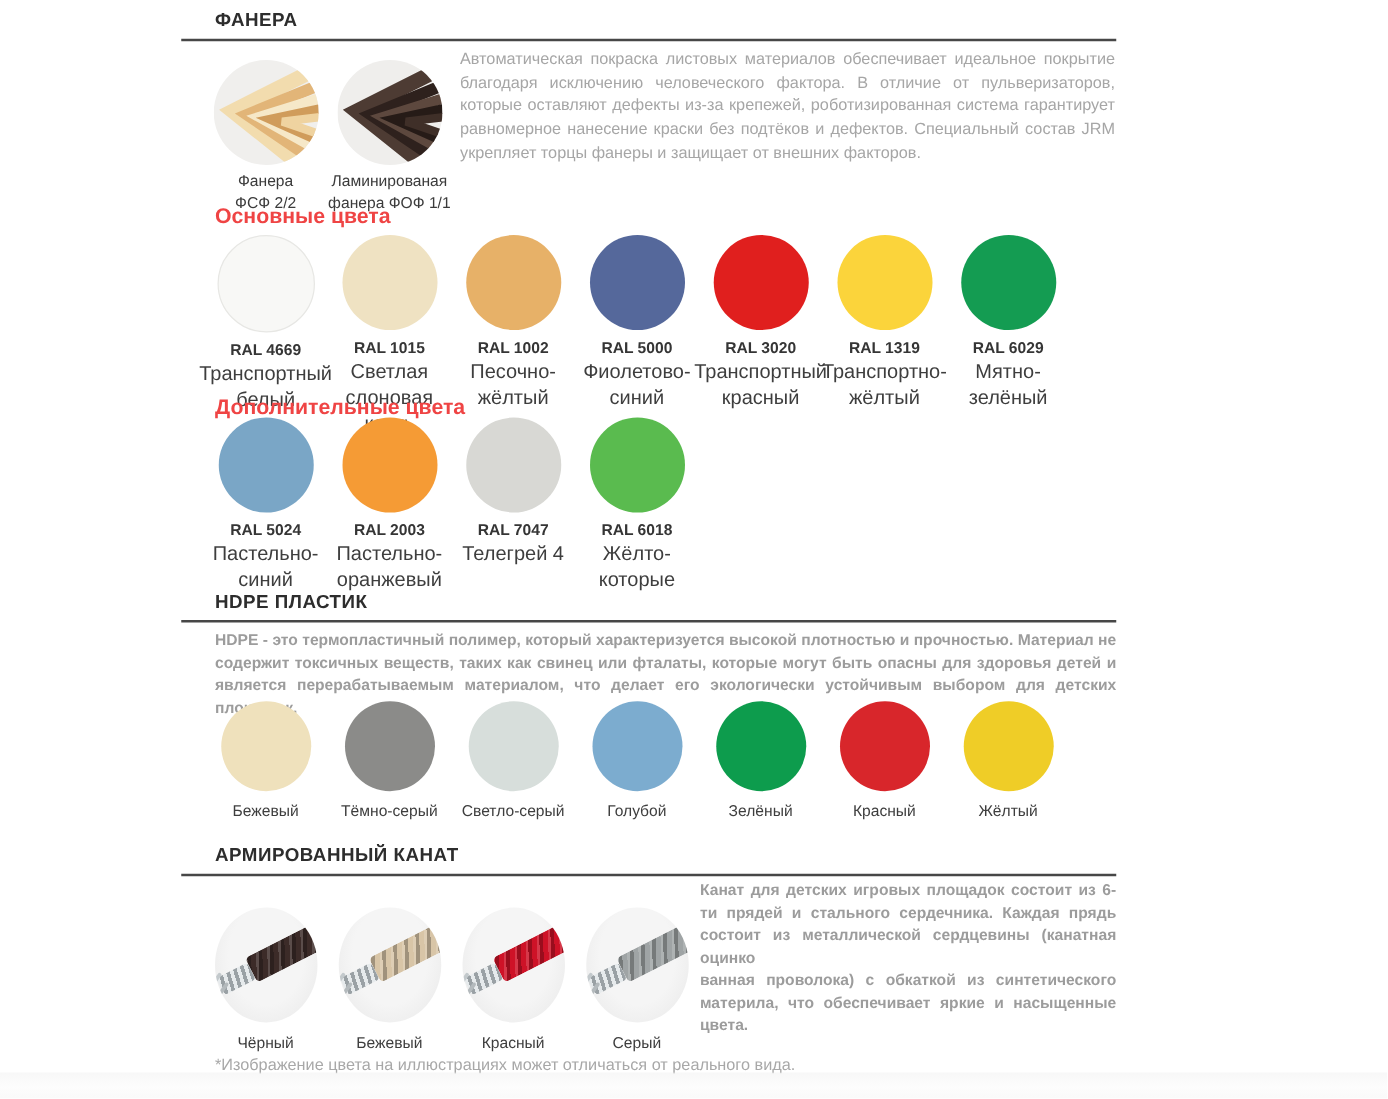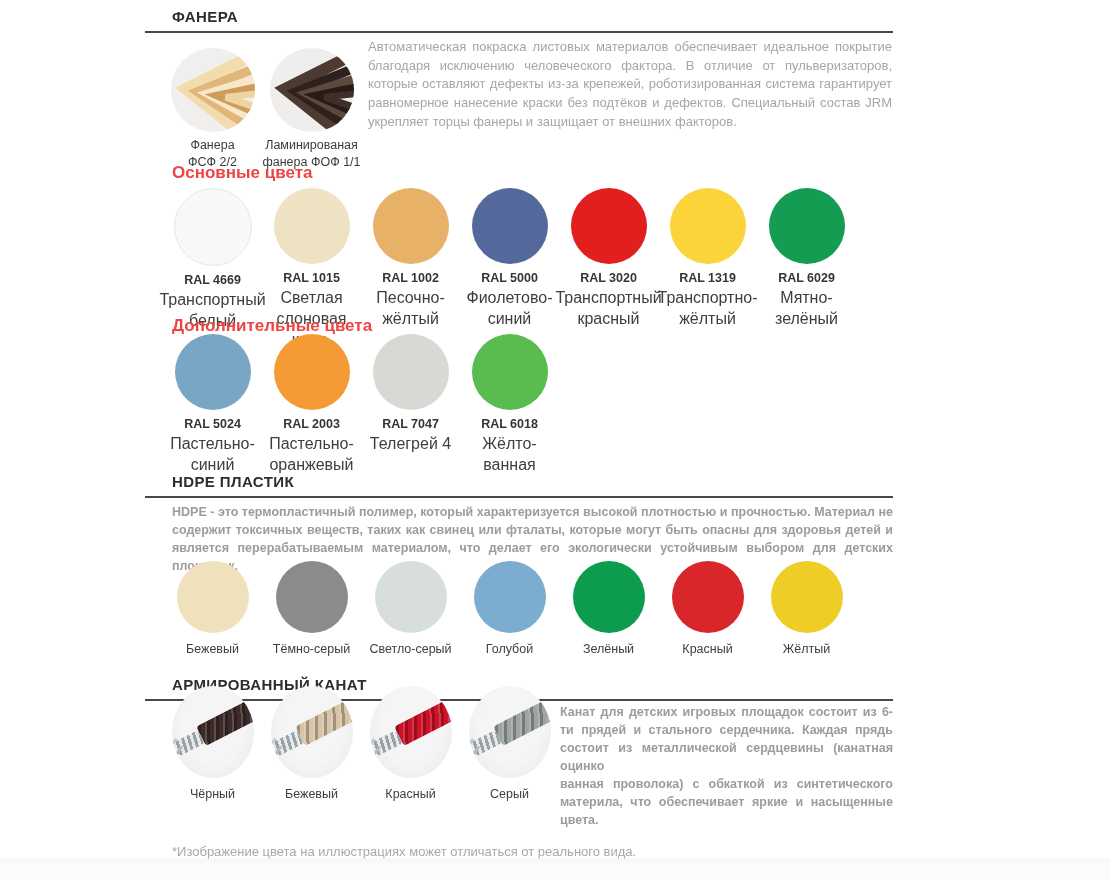--- a/index.html
+++ b/index.html
@@ -167,21 +167,21 @@
       <div class="col">
         <div class="swatch" style="background: rgb(216, 216, 212);"></div>
         <div class="code">RAL 7047</div>
         <div class="cname">Телегрей 4</div>
       </div>
 
       <div class="col">
         <div class="swatch" style="background: rgb(90, 187, 79);"></div>
         <div class="code">RAL 6018</div>
         <div class="cname">Жёлто-
-ванная</div>
+которые</div>
       </div>
     </div>
 
   <div class="sec-title" style="left:172px;top:473px;">HDPE ПЛАСТИК</div>
   <div class="rule" style="top:496px;"></div>
 
   <div class="para small" style="left:172px;top:503px;width:721px;">HDPE - это термопластичный полимер, который характеризуется высокой плотностью и прочностью. Материал не содержит токсичных веществ, таких как свинец или фталаты, которые могут быть опасны для здоровья детей и является перерабатываемым материалом, что делает его экологически устойчивым выбором для детских площадок.</div>
 
   <div class="row" style="left:163px;top:561px;">
 
@@ -217,21 +217,21 @@
 
       <div class="col">
         <div class="swatch sm" style="background: rgb(239, 205, 39);"></div>
         <div class="cname solo">Жёлтый</div>
       </div>
     </div>
 
   <div class="sec-title" style="left:172px;top:676px;">АРМИРОВАННЫЙ КАНАТ</div>
   <div class="rule" style="top:699px;"></div>
 
-  <div class="row" style="left:163px;top:686px;justify-content:space-between;">
+  <div class="row" style="left:163px;top:726px;justify-content:space-between;">
 
       <div class="col">
         <div class="rope-oval" style="--rope: #3C2B28;">
           <div class="rope">
             <div class="steel"></div>
             <div class="fiber"></div>
           </div>
         </div>
         <div class="cname solo">Чёрный</div>
       </div>

